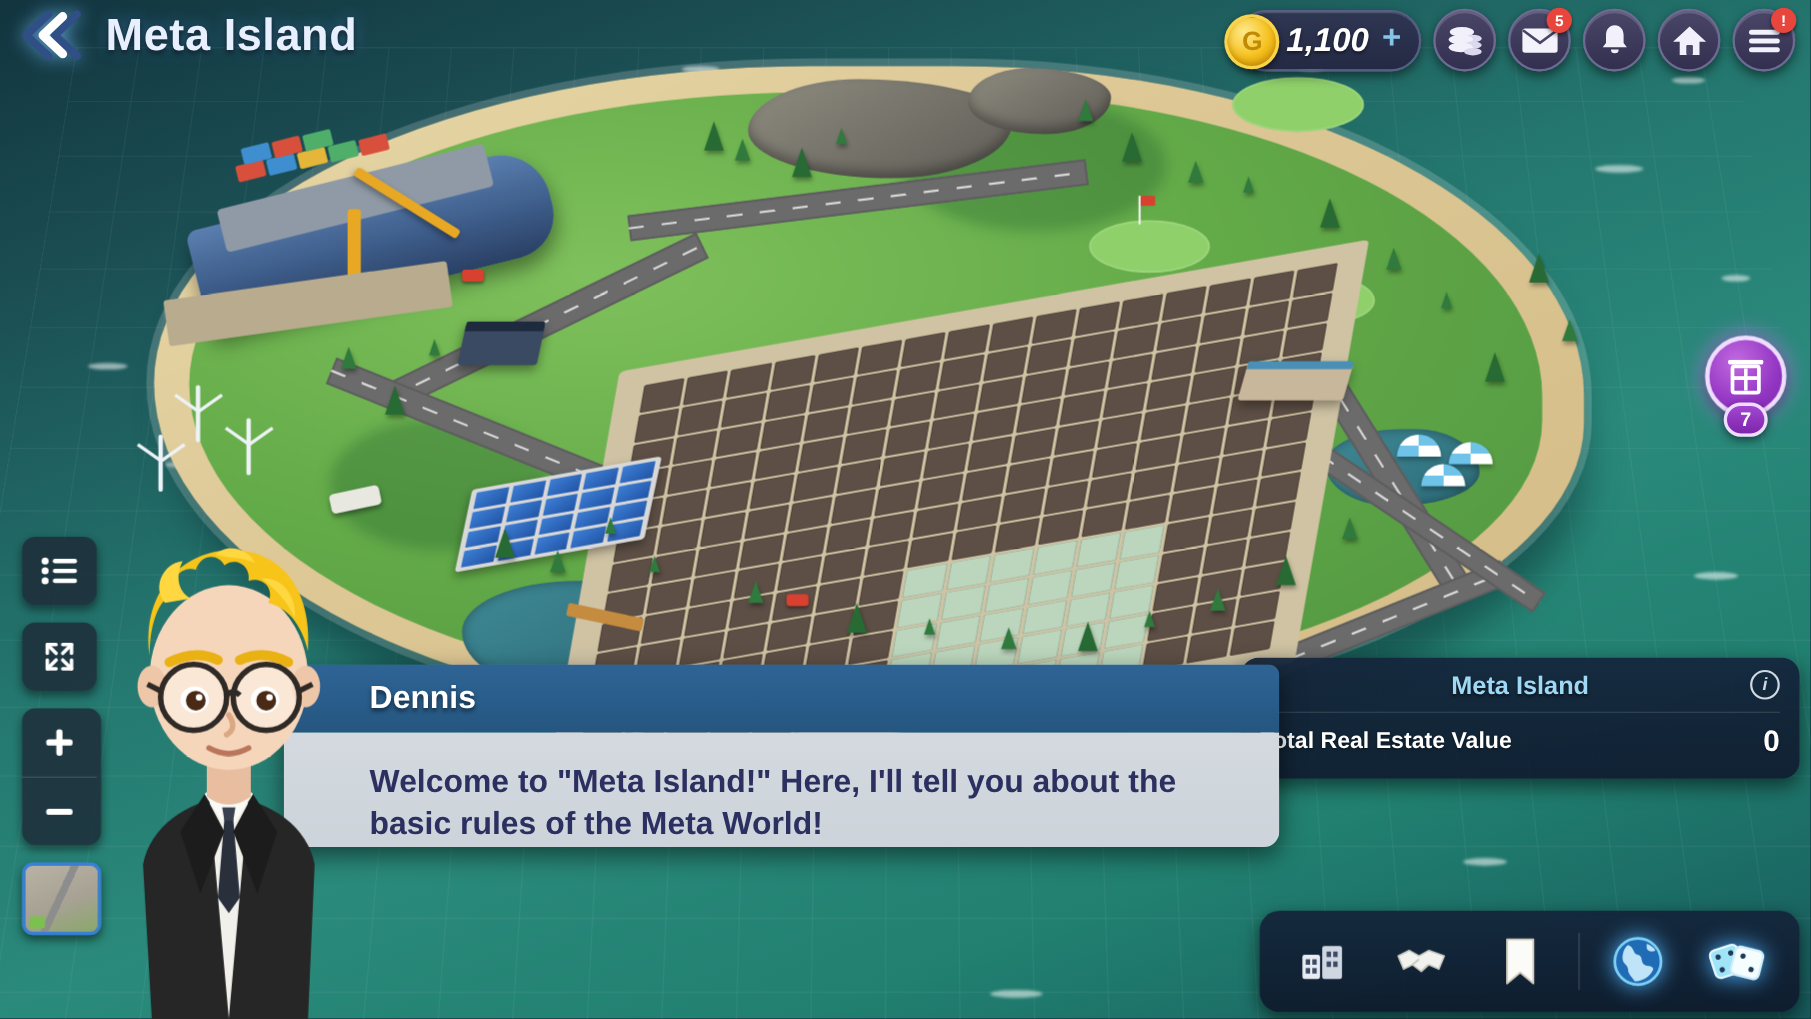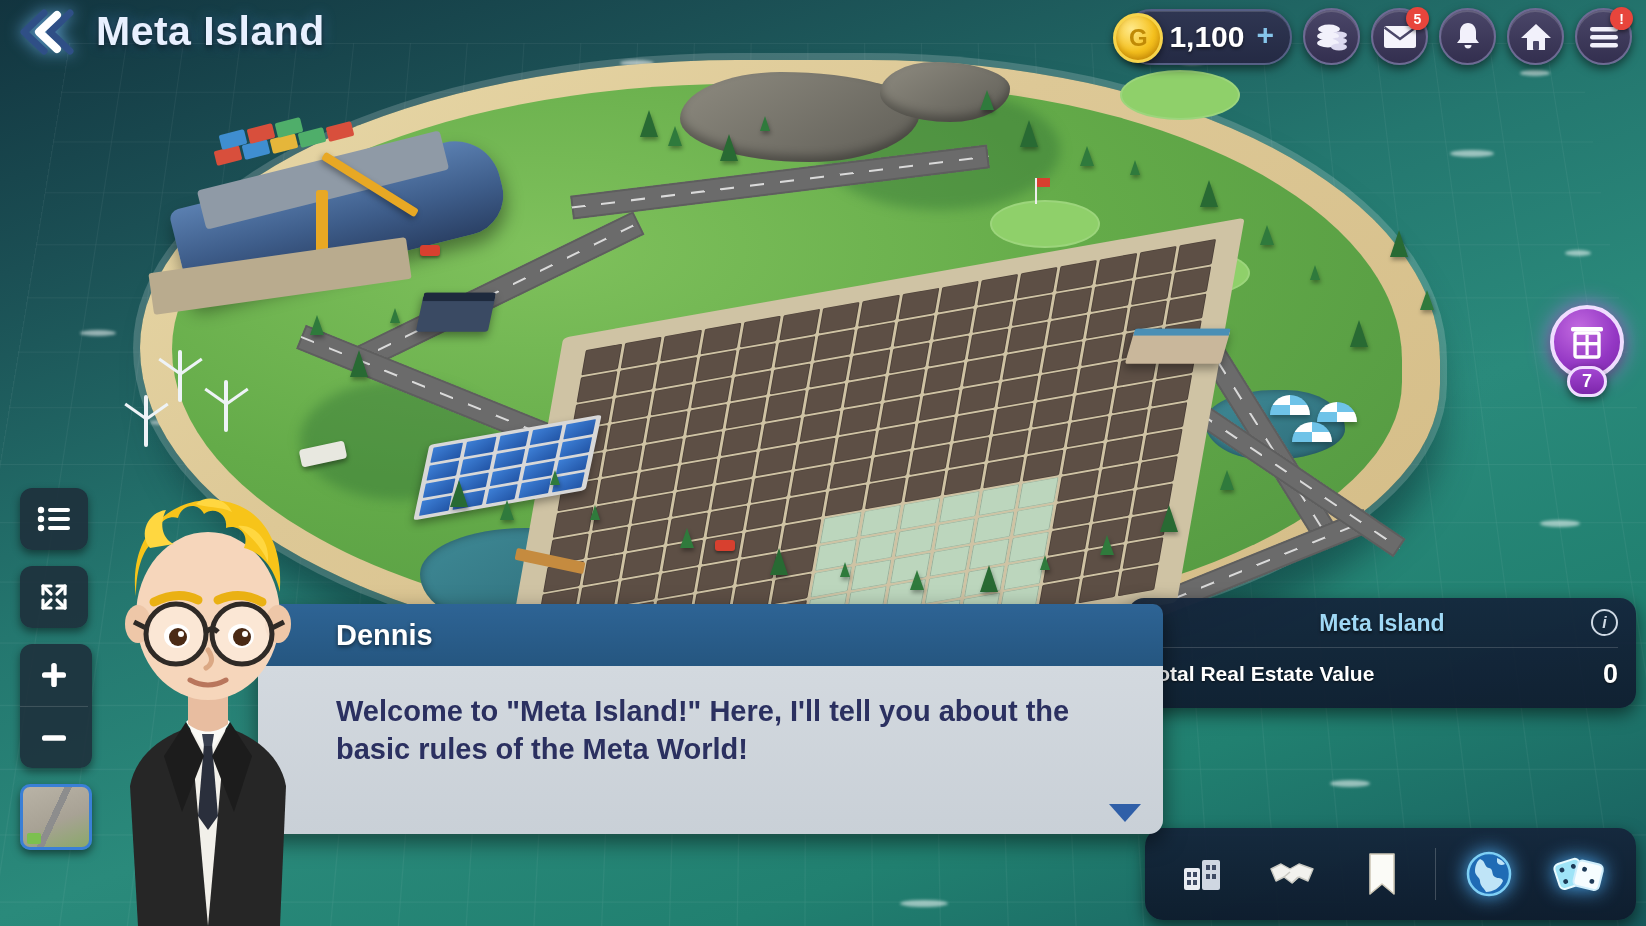--- a/index.html
+++ b/index.html
@@ -188,21 +188,21 @@
     box-shadow:0 4px 10px rgba(0,0,0,.5), inset 0 1px 0 rgba(255,255,255,.14);
   }
   .coin {
     position:absolute; left:-12px; top:2px; width:50px; height:50px; border-radius:50%;
     background:radial-gradient(circle at 35% 30%,#ffe98a,#f5c11e 55%,#d79a09);
     border:3px solid #f7d44b;
     display:flex; align-items:center; justify-content:center;
     font-weight:bold; font-size:24px; color:#c08a06;
     box-shadow:0 3px 7px rgba(0,0,0,.5), inset 0 -3px 6px rgba(170,110,0,.55);
   }
-  .coin-value { font-size:30px; font-weight:bold; color:#fff; text-shadow:0 2px 3px rgba(0,0,0,.5); }
+  .coin-value { font-size:30px; font-weight:bold; color:#fff; text-shadow:0 2px 3px rgba(0,0,0,.5);font-style:italic; }
   .coin-plus { font-size:30px; color:#86c5ea; font-weight:bold; line-height:1; padding-bottom:3px; }
   .hud-btn {
     position:relative; width:57px; height:57px; border-radius:50%;
     background:linear-gradient(180deg,#4a4668,#332f4f);
     border:2px solid #6e6a93;
     display:flex; align-items:center; justify-content:center;
     box-shadow:0 4px 10px rgba(0,0,0,.5), inset 0 2px 0 rgba(255,255,255,.15);
     cursor:pointer;
   }
   .hud-badge {
@@ -294,21 +294,21 @@
   }
   .ab-btn { width:86px; height:74px; display:flex; align-items:center; justify-content:center; cursor:pointer; border-radius:12px;}
   .ab-sep { width:1px; height:52px; background:rgba(255,255,255,.2); margin:0 6px;}
   .ab-glow { filter:drop-shadow(0 0 10px rgba(80,180,255,.95)); }
 
   
   #dennis { position:absolute; left:78px; bottom:0; width:260px; height:470px; z-index:32; }
 
   
   #dialog {
-    position:absolute; left:258px; top:604px; width:905px; height:230px; z-index:31;
+    position:absolute; left:258px; top:604px; width:905px; height:166px; z-index:31;
     border-radius:10px 10px 14px 14px; overflow:hidden;
     box-shadow:0 8px 22px rgba(0,0,0,.5);
   }
   .dlg-head {
     height:62px; background:linear-gradient(180deg,#2e6495,#255680);
     display:flex; align-items:center; padding-left:78px;
   }
   .dlg-name { font-size:29px; font-weight:bold; color:#fff; text-shadow:0 2px 4px rgba(0,0,0,.55); }
   .dlg-body {
     height:168px; background:linear-gradient(180deg,#d3d9df,#c9d0d7);

